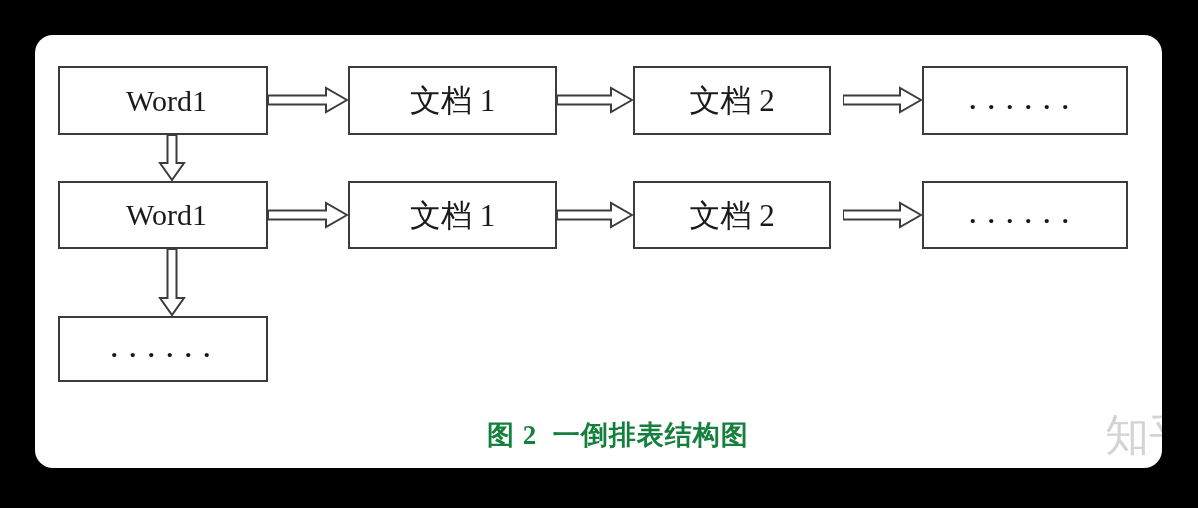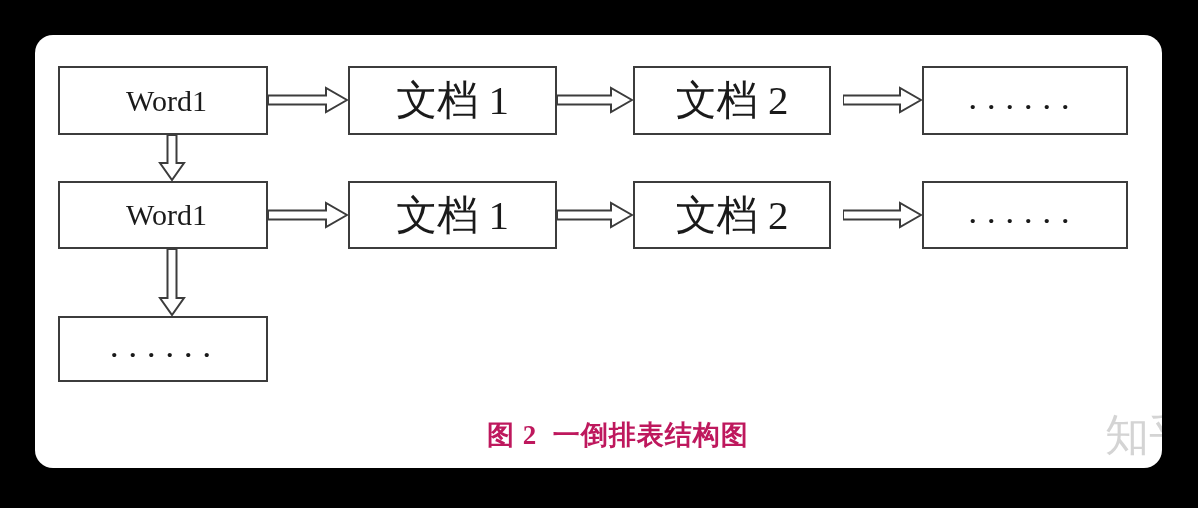--- a/index.html
+++ b/index.html
@@ -18,38 +18,38 @@
   }
   .node {
     position: absolute;
     background: #fff;
     border: 2px solid #3c3c3c;
     display: flex; align-items: center; justify-content: center;
     color: #1a1a1a;
     box-sizing: border-box;
   }
   .node .label { font-size: 30px; line-height: 1; }
-  .node .label.cjk { font-size: 41px; }
+  .node .label.cjk { font-size: 31px; }
   .node .label.dots {
     font-size: 26px; font-weight: bold; letter-spacing: 12px;
   }
   
   .r1 { top: 31px; height: 69px; }
   
   .r2 { top: 146px; height: 68px; }
   
   .r3 { top: 281px; height: 66px; }
   .c1 { left: 23px;  width: 210px; padding-left: 7px; }
   .c2 { left: 313px; width: 209px; }
   .c3 { left: 598px; width: 198px; }
   .c4 { left: 887px; width: 206px; }
   .arrow { position: absolute; display: block; }
   .caption {
     position: absolute; left: 452px; top: 382px;
-    font-size: 27px; font-weight: 600; color: #be185d;
+    font-size: 27px; font-weight: 600; color: #15803d;
     white-space: pre; letter-spacing: 1px;
   }
   .watermark {
     position: absolute; left: 1070px; top: 371px;
     font-size: 44px; color: #d4d4d4;
     white-space: nowrap;
     font-family: "Liberation Sans", sans-serif;
   }
 </style>
 </head>

